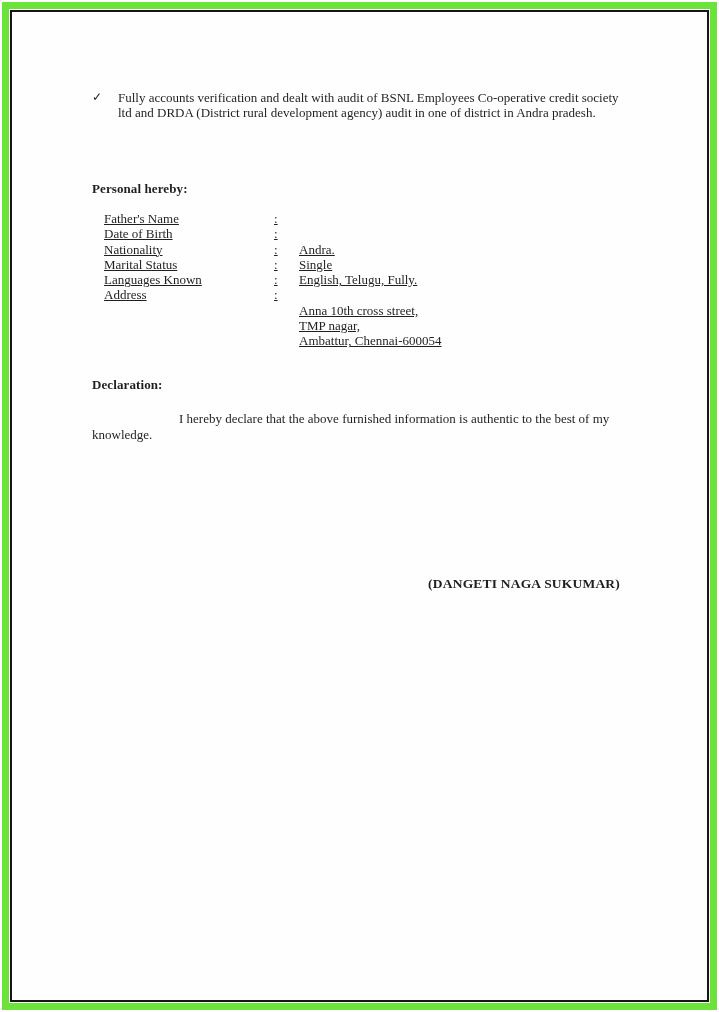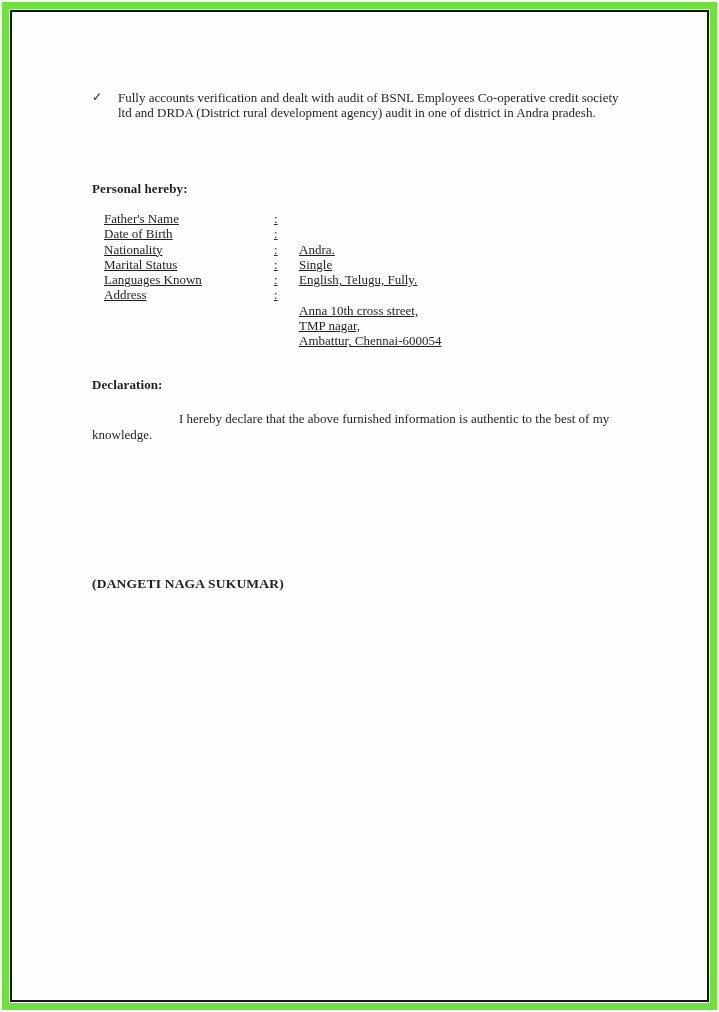--- a/index.html
+++ b/index.html
@@ -92,21 +92,21 @@
     width: 532px;
     font-size: 13px;
     line-height: 15.6px;
     text-indent: 87px;
   }
   .signature-line {
     position: absolute;
     top: 576px;
     left: 92px;
     width: 528px;
-    text-align: left;
+    text-align: right;
     font-size: 13.5px;
     font-weight: bold;
     letter-spacing: 0.2px;
   }
 </style>
 </head>
 <body>
 
 <div class="page">
   <div class="green-frame"></div>

